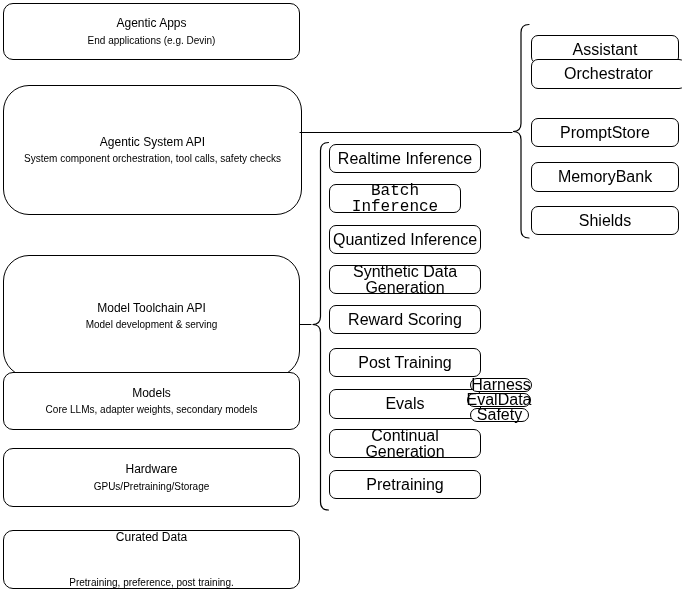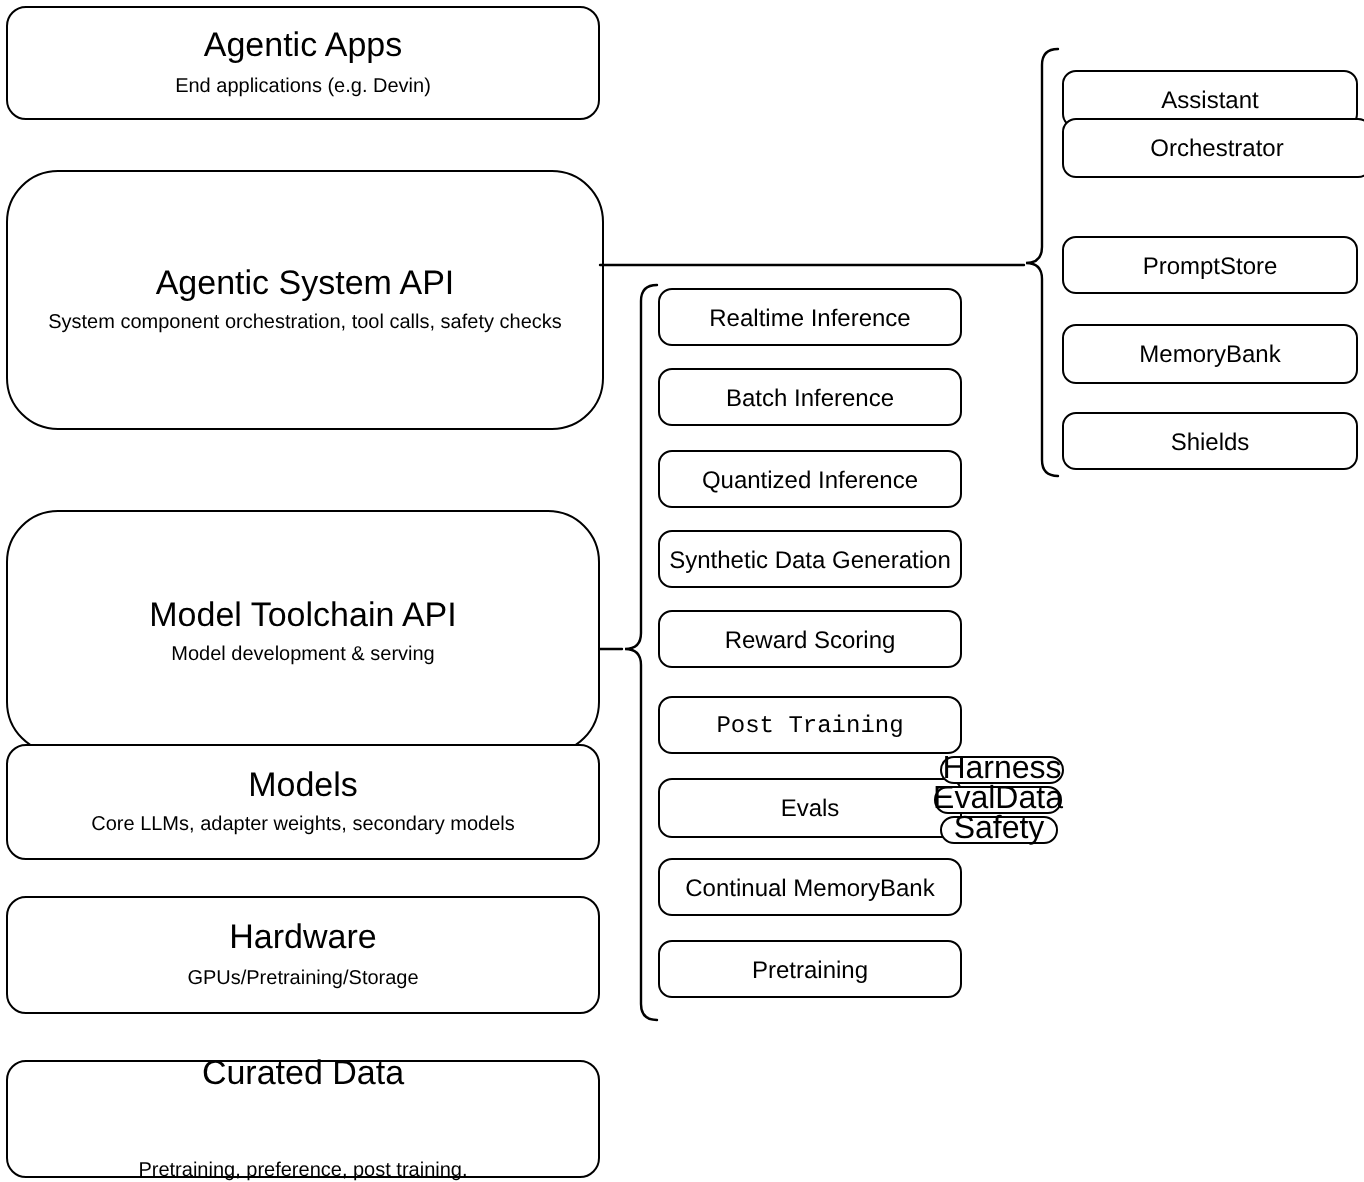--- a/index.html
+++ b/index.html
@@ -24,24 +24,24 @@
     border: 1px solid var(--stroke);
     display: flex;
     flex-direction: column;
     align-items: center;
     justify-content: center;
     text-align: center;
   }
   .r10 { border-radius: 10px; }
   .r26 { border-radius: 26px; }
   .r7  { border-radius: 7px; }
-  .title    { font-size: 17px; line-height: 1.2; }
+  .title    { font-size: 12px; line-height: 1.2; }
   .subtitle { font-size: 10px; line-height: 1.2; margin-top: 4px; }
   .comp {
-    font-size: 12px;
+    font-size: 16px;
     line-height: 1;
   }
   .pill {
     position: absolute;
     box-sizing: border-box;
     background: var(--fill);
     border: 1px solid var(--stroke);
     border-radius: 999px;
     font-size: 16px;
     line-height: 1;
@@ -92,27 +92,27 @@
     <div class="title">Hardware</div>
     <div class="subtitle">GPUs/Pretraining/Storage</div>
   </div>
 
   <div class="box r10" style="left:3px; top:530px; width:297px; height:59px;gap:29px;">
     <div class="title">Curated Data</div>
     <div class="subtitle">Pretraining, preference, post training.</div>
   </div>
 
   <div class="box r7 comp" style="left:329px; top:144px; width:152px; height:29px;">Realtime Inference</div>
-  <div class="box r7 comp" style="left:329px; top:184px; width:152px; height:29px;">Batch Inference</div>
+  <div class="box r7 comp" style="left:329px; top:184px; width:132px; height:29px;font-family:Liberation Mono, monospace;">Batch Inference</div>
   <div class="box r7 comp" style="left:329px; top:225px; width:152px; height:29px;">Quantized Inference</div>
   <div class="box r7 comp" style="left:329px; top:265px; width:152px; height:29px;">Synthetic Data Generation</div>
   <div class="box r7 comp" style="left:329px; top:305px; width:152px; height:29px;">Reward Scoring</div>
-  <div class="box r7 comp" style="left:329px; top:348px; width:152px; height:29px;font-family:Liberation Mono, monospace;">Post Training</div>
+  <div class="box r7 comp" style="left:329px; top:348px; width:152px; height:29px;">Post Training</div>
   <div class="box r7 comp" style="left:329px; top:389px; width:152px; height:30px;">Evals</div>
-  <div class="box r7 comp" style="left:329px; top:429px; width:152px; height:29px;">Continual MemoryBank</div>
+  <div class="box r7 comp" style="left:329px; top:429px; width:152px; height:29px;">Continual Generation</div>
   <div class="box r7 comp" style="left:329px; top:470px; width:152px; height:29px;">Pretraining</div>
 
   <div class="box r7 comp" style="left:531px; top:35px; width:148px; height:29px;">Assistant</div>
   <div class="box r7 comp" style="left:531px; top:59px; width:155px; height:30px;">Orchestrator</div>
   <div class="box r7 comp" style="left:531px; top:118px; width:148px; height:29px;">PromptStore</div>
   <div class="box r7 comp" style="left:531px; top:162px; width:148px; height:30px;">MemoryBank</div>
   <div class="box r7 comp" style="left:531px; top:206px; width:148px; height:29px;">Shields</div>
 
   <div class="pill" style="left:470px; top:378px; width:62px; height:14px;">Harness</div>
   <div class="pill" style="left:467px; top:393px; width:64px; height:14px;">EvalData</div>

